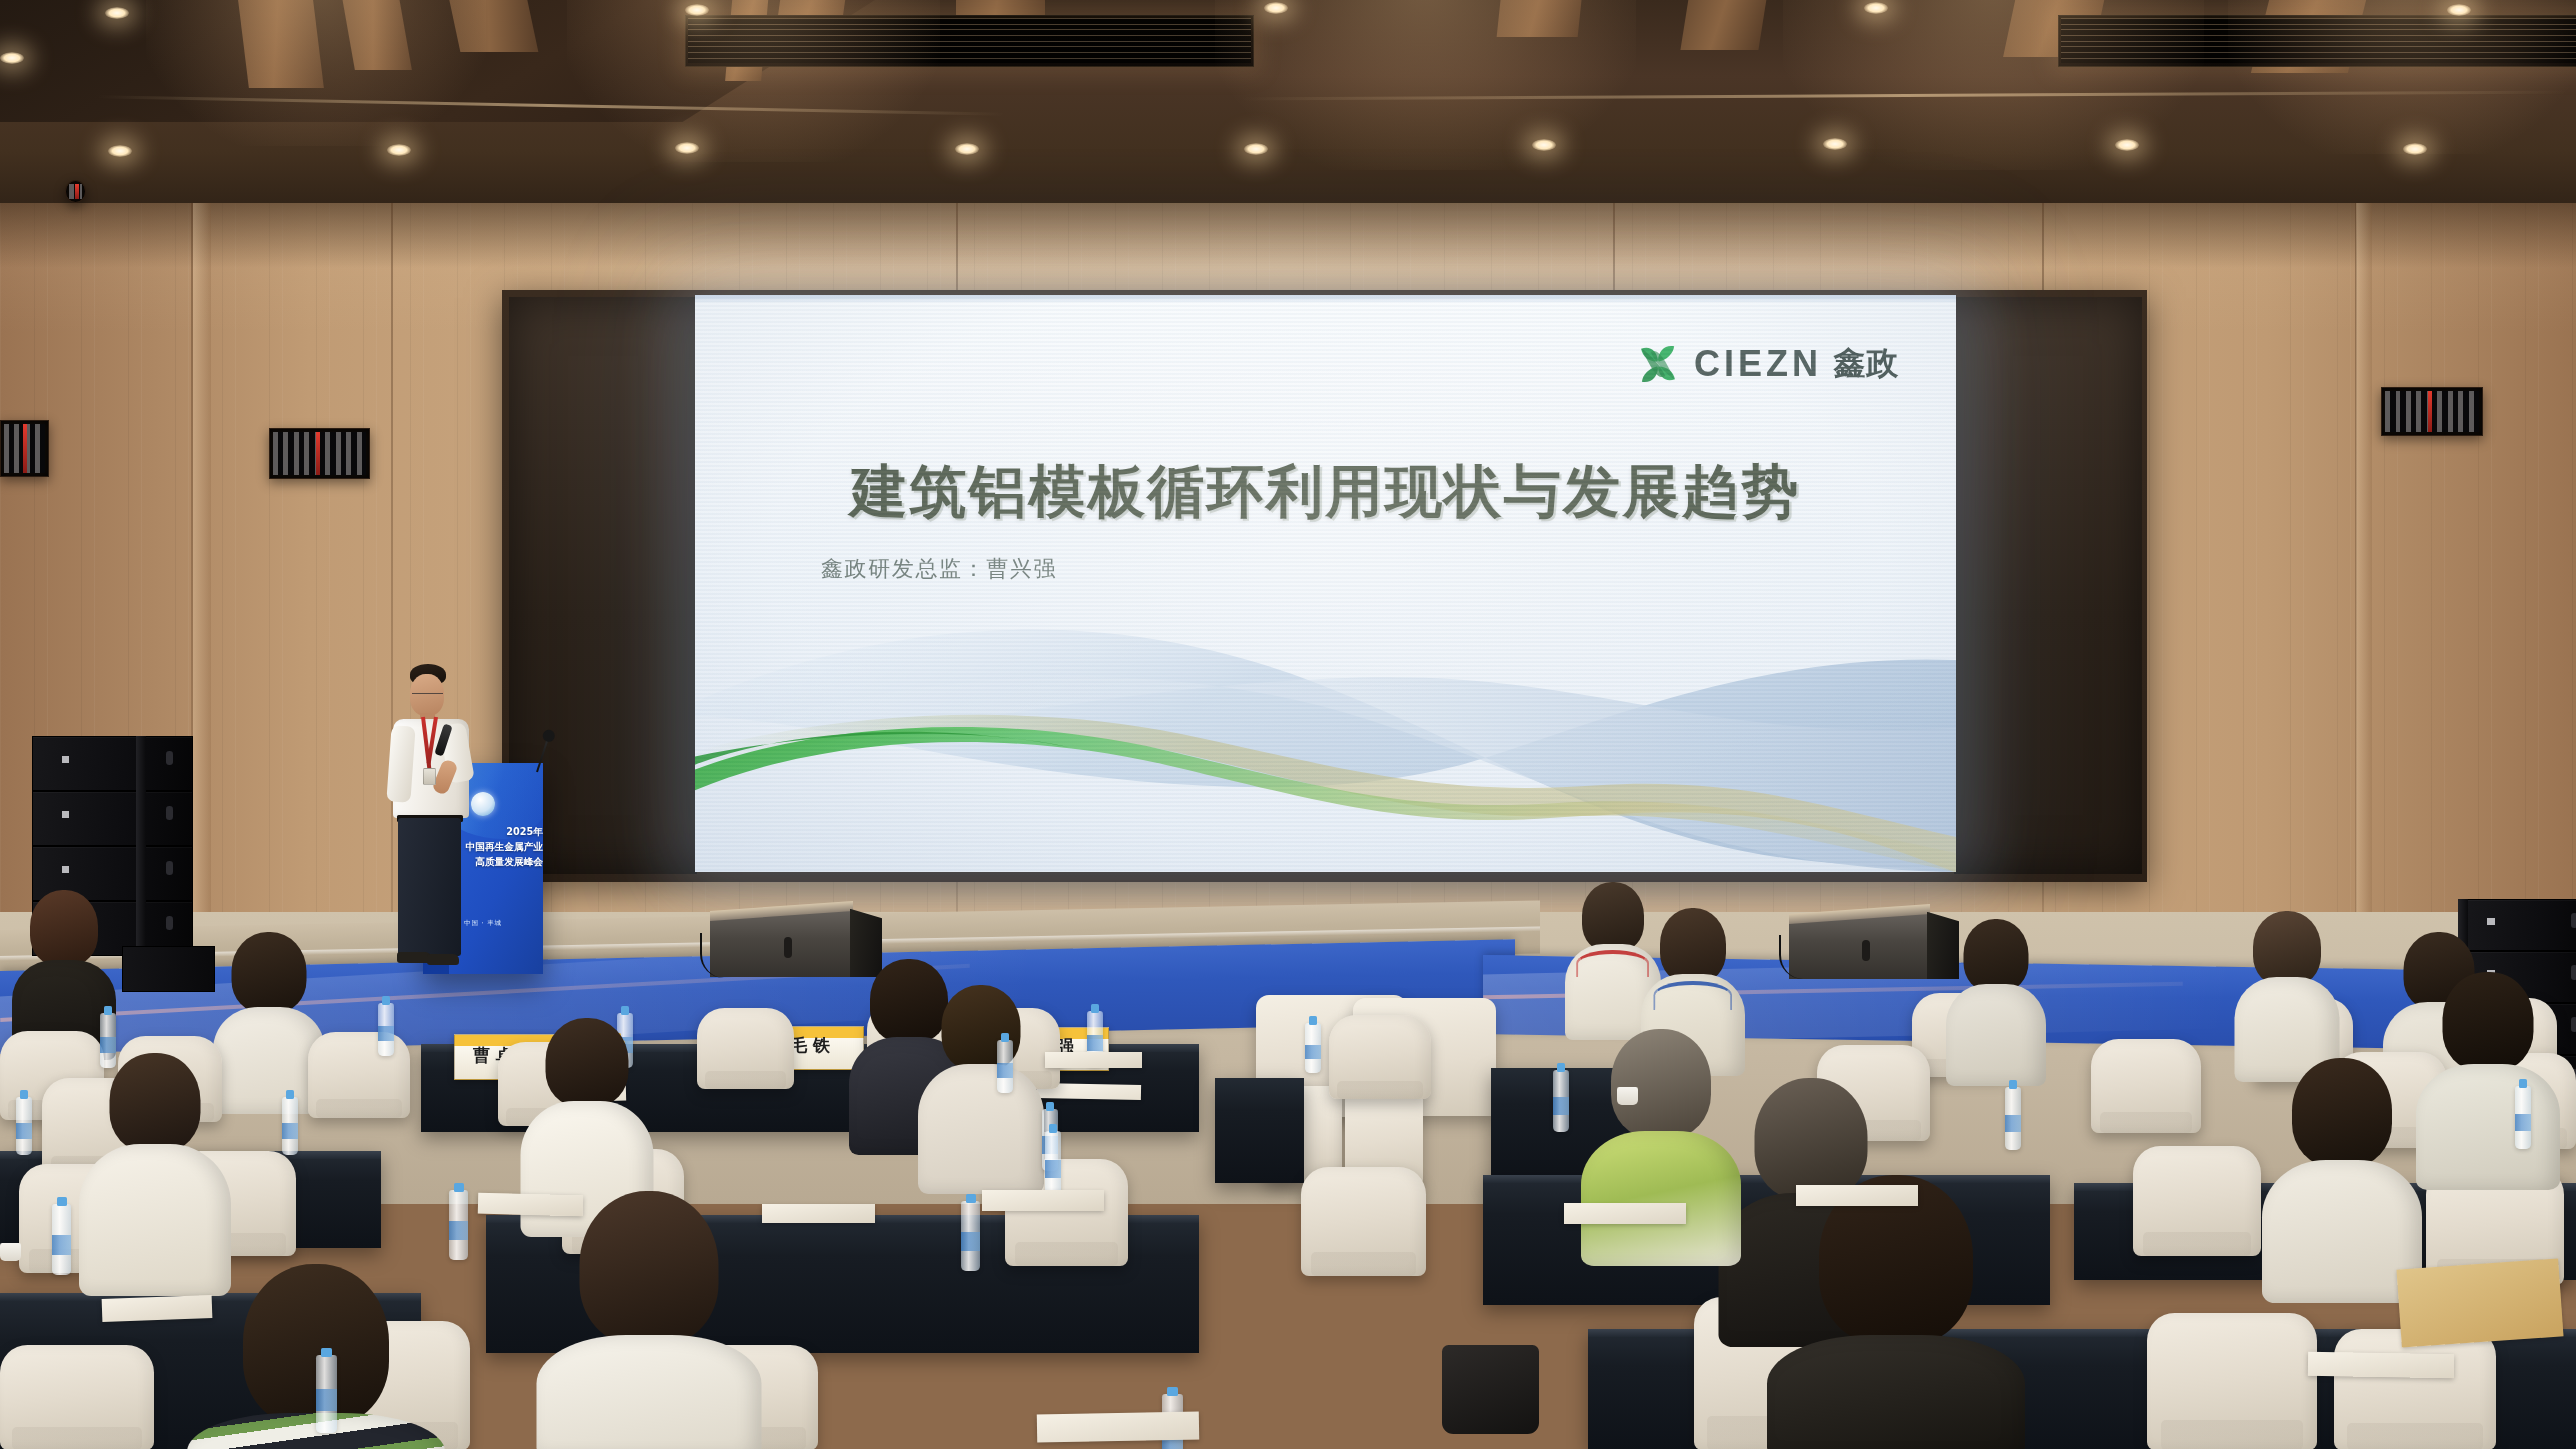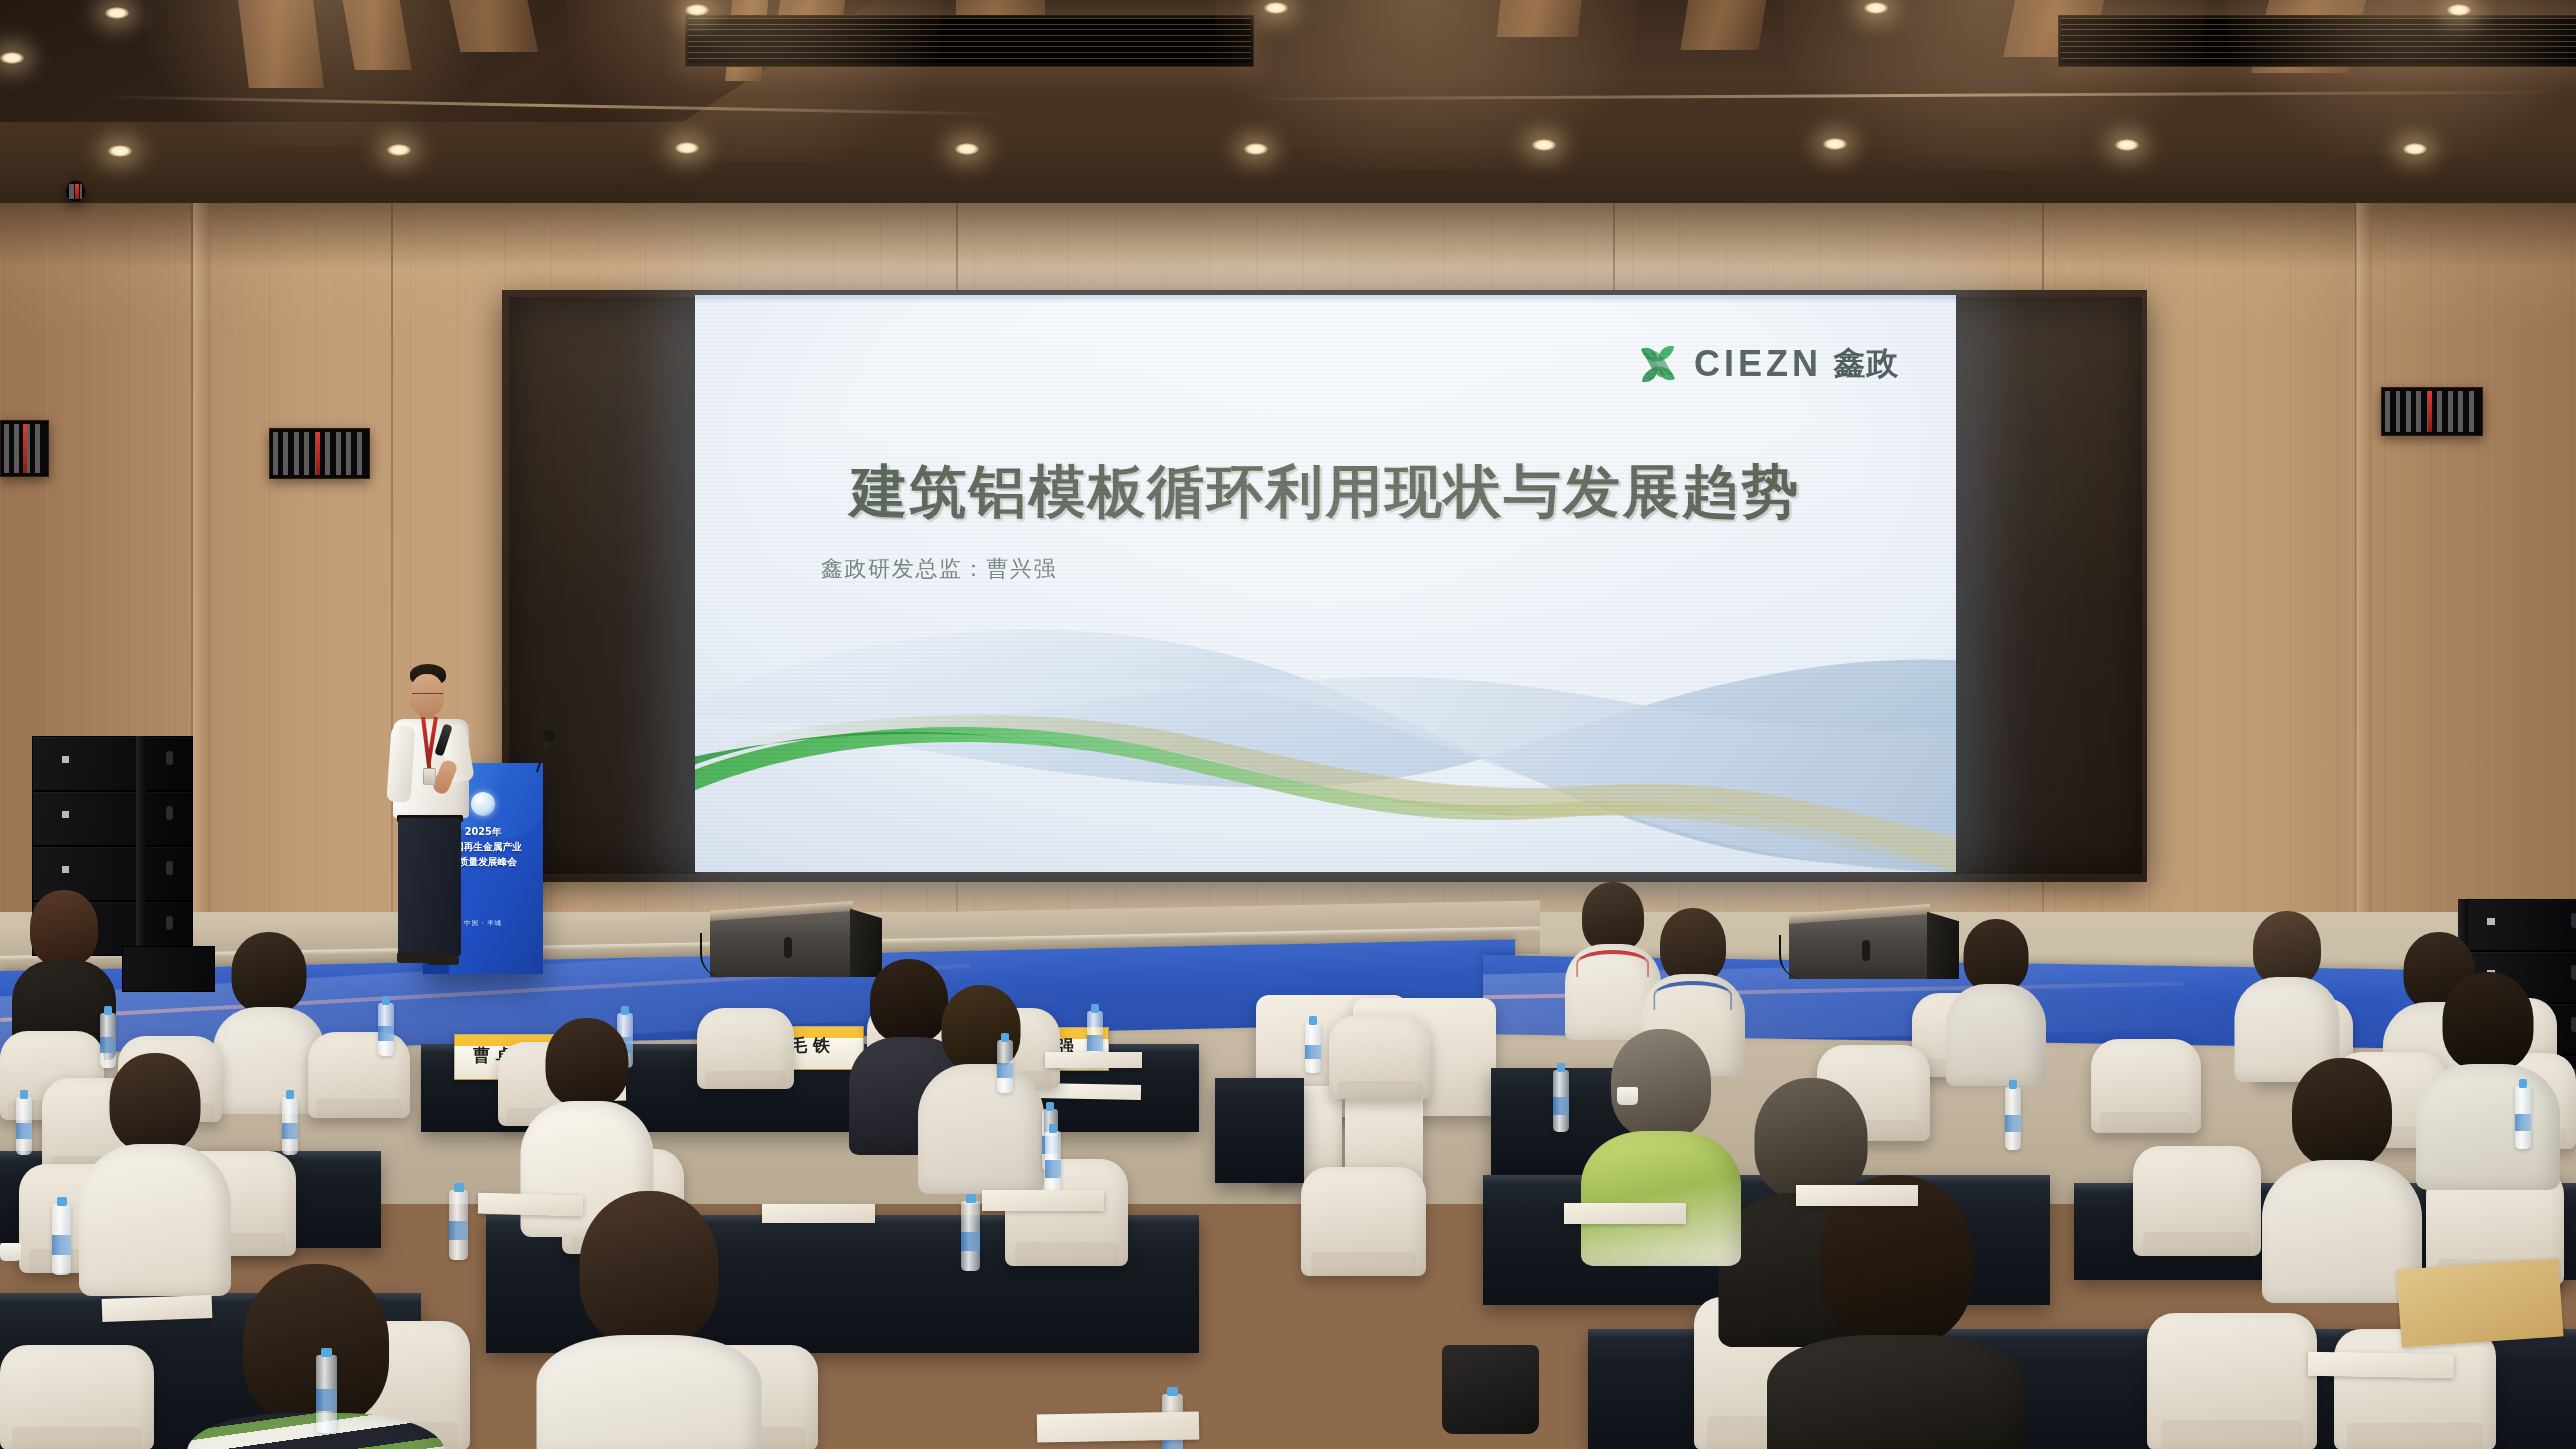--- a/index.html
+++ b/index.html
@@ -212,21 +212,21 @@
     position:absolute;left:50%;transform:translateX(-50%);
     width:24px;height:24px;border-radius:50%;
     background:radial-gradient(circle at 38% 32%,#ffffff,#cfe4f5 55%,#5b9fd6 100%);
     box-shadow:0 0 6.5px rgba(255,255,255,.6);
   }
   .podium-mark::after{
     content:"";position:absolute;left:50%;top:62%;transform:translateX(-50%);
     font-size:5.7px;color:#dbe9f7;
   }
   .podium-text{
-    position:absolute;left:0;width:100%;text-align:center;
+    position:absolute;left:0;width:100%;text-align:right;
     color:#ffffff;font-weight:bold;line-height:1.42;
     font-family:"DejaVu Sans","Liberation Sans",sans-serif;
     text-shadow:0 0.8px 2.4px rgba(0,0,0,.45);
   }
   .podium-loc{
     position:absolute;left:0;width:100%;text-align:center;
     color:#d5e6fb;font-family:"DejaVu Sans","Liberation Sans",sans-serif;
     letter-spacing:0.8px;
   }
   .podium-mic{

